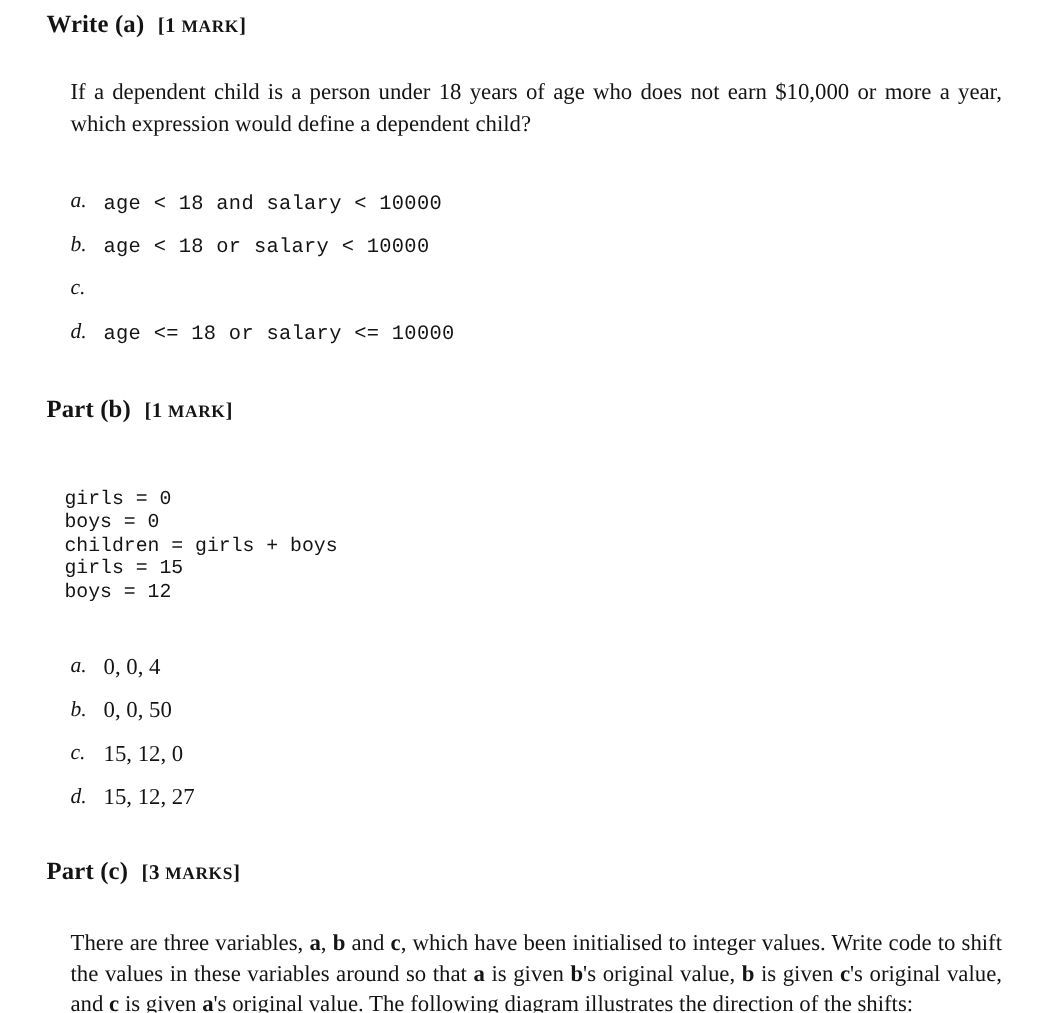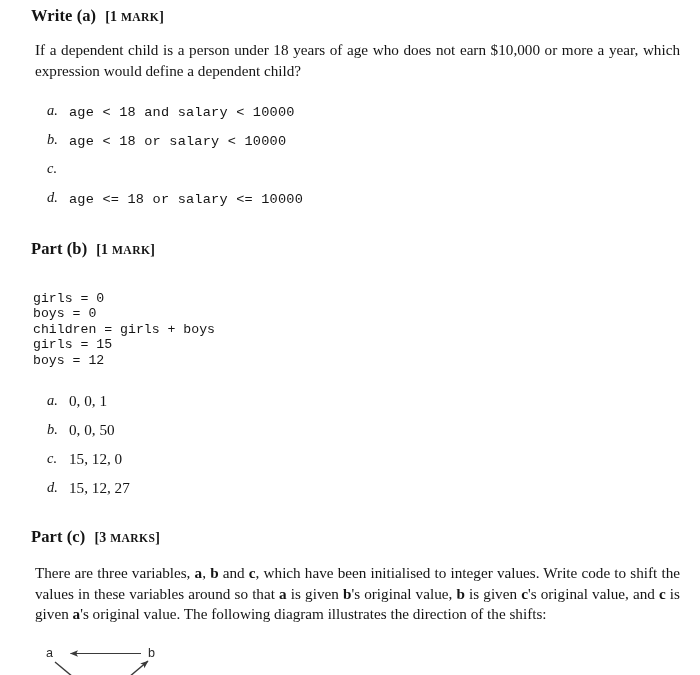--- a/index.html
+++ b/index.html
@@ -37,21 +37,21 @@
   .part-head .marks .sc {
     font-size: 11.6px;
     letter-spacing: 0.4px;
   }
   
   .para {
     font-size: 15.2px;
     line-height: 20.5px;
     text-align: justify;
     text-justify: inter-word;
-    margin: 4px;
+    margin: 16px;
   }
   .para .mono {
     font-family: "Liberation Mono", "DejaVu Sans Mono", monospace;
     font-size: 13.4px;
   }
   .para .bvar {
     font-weight: bold;
   }
   
   .opts {
@@ -81,21 +81,21 @@
   }
   .opt .txt-serif {
     font-size: 15.2px;
   }
   
   .code {
     font-family: "Liberation Mono", "DejaVu Sans Mono", monospace;
     font-size: 13.2px;
     line-height: 15.4px;
     white-space: pre;
-    margin: 2px;
+    margin: 12px;
   }
   
   .diagram {
     position: relative;
     width: 180px;
     height: 78px;
   }
   .diagram svg {
     position: absolute;
     left: 0;
@@ -151,21 +151,21 @@
   <pre class="code">girls = 0
 boys = 0
 children = girls + boys
 girls = 15
 boys = 12</pre>
 
   <div style="height:22px"></div>
   <ul class="opts">
     <li class="opt">
       <span class="lbl">a.</span>
-      <span class="txt-serif">0, 0, 1</span>
+      <span class="txt-serif">0, 0, 4</span>
     </li>
     <li class="opt">
       <span class="lbl">b.</span>
       <span class="txt-serif">0, 0, 50</span>
     </li>
     <li class="opt">
       <span class="lbl">c.</span>
       <span class="txt-serif">15, 12, 0</span>
     </li>
     <li class="opt">

